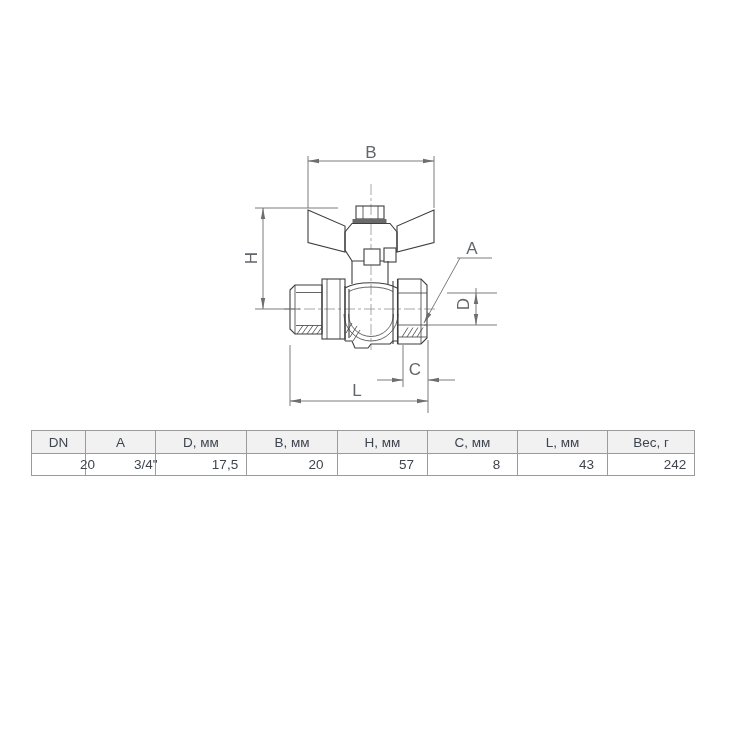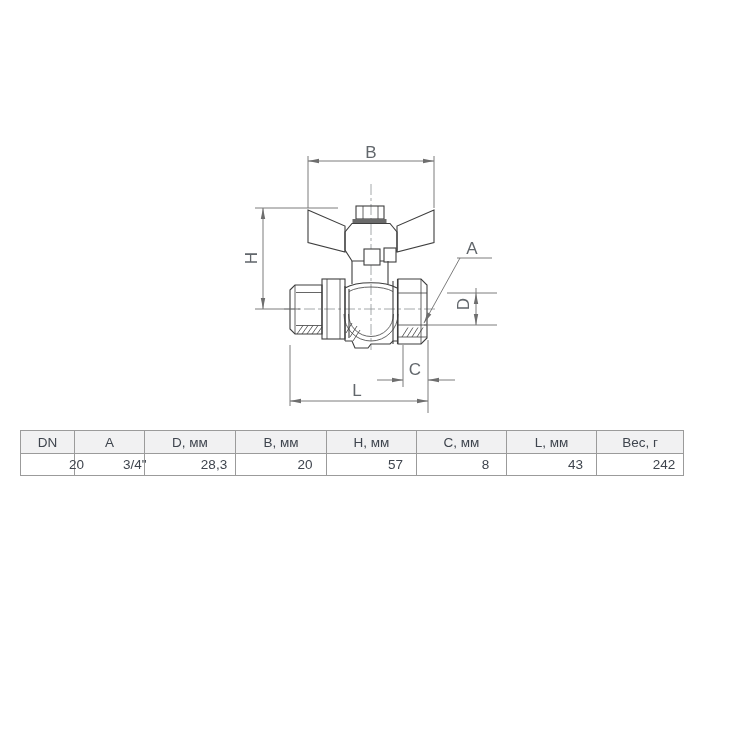--- a/index.html
+++ b/index.html
@@ -18,21 +18,21 @@
   
   .pl{stroke:var(--part-line);stroke-width:1.1;fill:none;stroke-linejoin:miter;}
   .plt{stroke:var(--part-line);stroke-width:.8;fill:none;}
   .dl{stroke:var(--dim-line);stroke-width:.9;fill:none;}
   .ar{fill:var(--dim-line);stroke:none;}
   .cl{stroke:#8d9296;stroke-width:.8;fill:none;stroke-dasharray:11 3 3 3;}
   .lbl{fill:var(--label-text);font-family:"Liberation Sans",sans-serif;font-size:17px;font-weight:400;}
   .fw{fill:#ffffff;}
   .washer{fill:#6a6a6a;stroke:none;}
   
-  .spec{position:absolute;left:20px;top:430px;width:663px;border-collapse:collapse;
+  .spec{position:absolute;left:31px;top:430px;width:663px;border-collapse:collapse;
         border:1.5px solid #8a8a8a;table-layout:fixed;}
   .spec th,.spec td{border:1px solid var(--table-border);text-align:center;vertical-align:middle;
         font-size:13.5px;font-weight:400;color:var(--table-text);padding:0;white-space:nowrap;}
   .spec th{background:var(--table-header-bg);height:22px;}
   .spec td{background:#fff;height:21px;padding-left:48px;}
 </style>
 </head>
 <body>
 
 <div class="page">
@@ -157,21 +157,21 @@
         <th>H, мм</th>
         <th>C, мм</th>
         <th>L, мм</th>
         <th>Вес, г</th>
       </tr>
     </thead>
     <tbody>
       <tr>
         <td>20</td>
         <td>3/4"</td>
-        <td>28,3</td>
+        <td>17,5</td>
         <td>20</td>
         <td>57</td>
         <td>8</td>
         <td>43</td>
         <td>242</td>
       </tr>
     </tbody>
   </table>
 
 </div>

